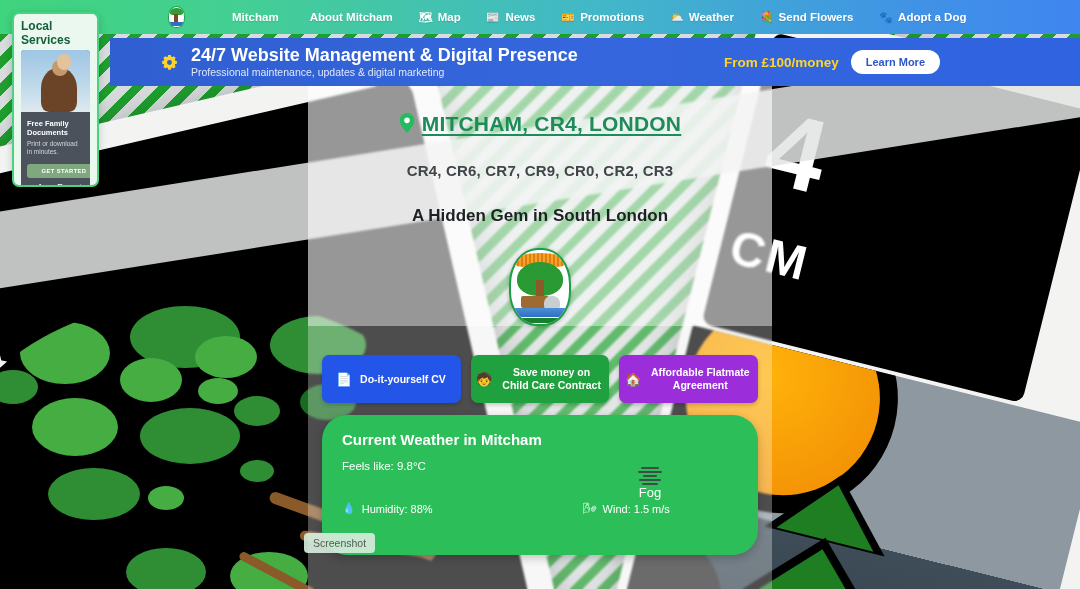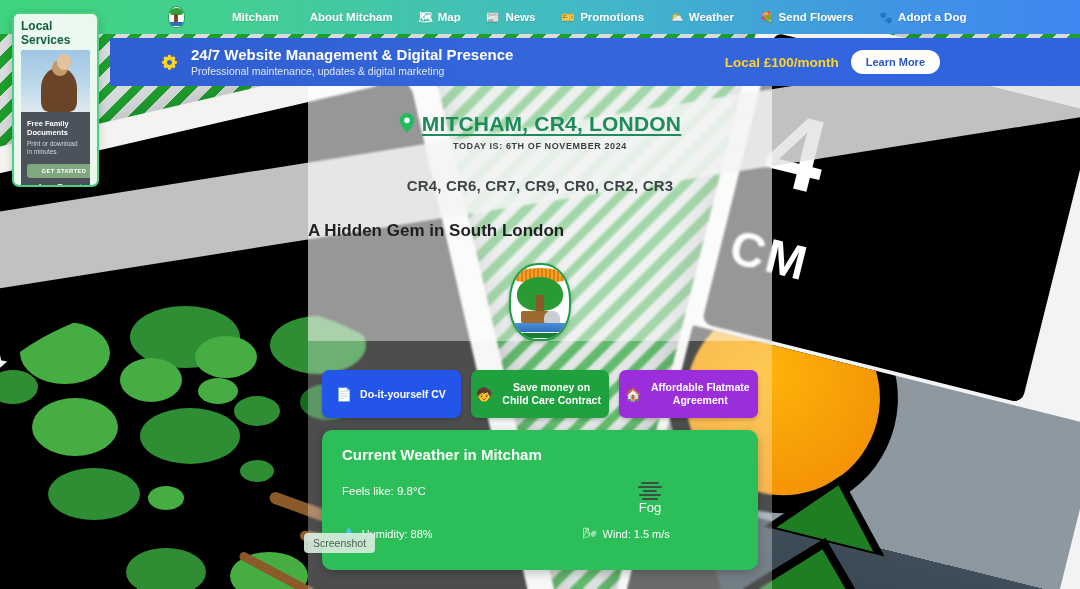--- a/index.html
+++ b/index.html
@@ -163,21 +163,21 @@
 
   
   .banner {
     position: absolute; left: 110px; top: 38px; right: 0; height: 48px;
     background: linear-gradient(90deg,#2f5fd0 0%, #3566dd 50%, #2f63e0 100%);
     z-index: 55;
     display: flex; align-items: center;
   }
   .banner-icon { margin-left: 50px; color: #ffd426; font-size: 18px; display: flex; }
   .banner-text { margin-left: 12px; }
-  .banner-title { color: #fff; font-size: 15px; font-weight: 700; line-height: 1.25; }
+  .banner-title { color: #fff; font-size: 18px; font-weight: 700; line-height: 1.25; }
   .banner-sub { color: #dfe7fb; font-size: 10.5px; line-height: 1.3; }
   .banner-right { margin-left: auto; margin-right: 140px; display: flex; align-items: center; gap: 12px; }
   .banner-price { color: #ffd426; font-size: 13.5px; font-weight: 700; }
   .banner-cta {
     background: #fff; color: #2b56c9; font-size: 11px; font-weight: 700;
     border: none; border-radius: 14px; padding: 6px 15px; cursor: pointer;
   }
 
   
   .ad-panel {
@@ -246,21 +246,21 @@
   }
   .loc-date {
     text-align: center; font-size: 9px; font-weight: 700;
     color: #3b3f42; letter-spacing: .6px; margin-top: 5px;
   }
   .codes {
     text-align: center; font-size: 15px; font-weight: 700;
     color: #404549; margin-top: 26px; letter-spacing: .2px;
   }
   .tagline {
-    font-size: 17px; font-weight: 700;
+    text-align: center; font-size: 17px; font-weight: 700;
     color: #1e2124; margin-top: 27px;
   }
   .crest-wrap { display: flex; justify-content: center; margin-top: 22px; }
   .crest {
     width: 62px; height: 78px; border-radius: 46% 46% 44% 44%;
     background: #ffffff; border: 2px solid #1b9e45;
     position: relative; overflow: hidden;
     box-shadow: 0 1px 4px rgba(0,0,0,.25);
   }
   .crest .c-sun { position: absolute; left: 4px; top: 3px; right: 4px; height: 14px;
@@ -296,21 +296,21 @@
   
   .weather {
     margin: 12px 14px 0 14px;
     border-radius: 10px; color: #fff;
     padding: 16px 20px 18px 20px;
     position: relative; min-height: 140px;
     box-shadow: 0 3px 10px rgba(0,0,0,.22);
   }
   .w-title { font-size: 15px; font-weight: 700; }
   .w-temp { font-size: 33px; font-weight: 700; margin-top: 12px; line-height: 1; letter-spacing: -.5px; }
-  .w-feels { font-size: 11.5px; margin-top: 22px; }
+  .w-feels { font-size: 11.5px; margin-top: 12px; }
   .w-right {
     position: absolute; right: 96px; top: 52px;
     display: flex; flex-direction: column; align-items: center; 
   }
   .fog-icon { display: flex; flex-direction: column; gap: 2px; align-items: center; }
   .fog-icon s { display: block; height: 2px; background: #3d4f44; border-radius: 2px; text-decoration: none; }
   .fog-icon s:nth-child(1){ width: 18px; }
   .fog-icon s:nth-child(2){ width: 24px; }
   .fog-icon s:nth-child(3){ width: 14px; }
   .fog-icon s:nth-child(4){ width: 22px; }
@@ -450,21 +450,21 @@
       <svg width="19" height="19" viewBox="0 0 24 24" fill="#ffd426">
         <path d="M10.3 2.5h3.4l.4 2.1 1.5.6 1.8-1.2 2.4 2.4-1.2 1.8.6 1.5 2.1.4v3.4l-2.1.4-.6 1.5 1.2 1.8-2.4 2.4-1.8-1.2-1.5.6-.4 2.1h-3.4l-.4-2.1-1.5-.6-1.8 1.2-2.4-2.4 1.2-1.8-.6-1.5-2.1-.4v-3.4l2.1-.4.6-1.5-1.2-1.8 2.4-2.4 1.8 1.2 1.5-.6z"></path>
         <circle cx="12" cy="12" r="3.1" fill="#2f5fd0"></circle>
       </svg>
     </span>
     <div class="banner-text">
       <div class="banner-title">24/7 Website Management &amp; Digital Presence</div>
       <div class="banner-sub">Professional maintenance, updates &amp; digital marketing</div>
     </div>
     <div class="banner-right">
-      <span class="banner-price">Local £100/month</span>
+      <span class="banner-price">From £100/money</span>
       <button class="banner-cta">Learn More</button>
     </div>
   </div>
 
   <div class="ad-panel">
     <div class="ad-title">Local Services</div>
     <div class="ad-card">
       <div class="ad-photo">
         <span class="pp-body"></span>
           <span class="pp-head"></span>
@@ -486,21 +486,20 @@
     <div class="sheet-top">
       <div class="loc-head">
         <span class="pin">
           <svg width="16" height="20" viewBox="0 0 24 30" fill="#23bb5d">
             <path d="M12 0C5.9 0 1 4.9 1 11c0 8 11 19 11 19s11-11 11-19c0-6.1-4.9-11-11-11z"></path>
             <circle cx="12" cy="11" r="4.2" fill="#ffffff"></circle>
           </svg>
         </span>
         <span class="loc-title">MITCHAM, CR4, LONDON</span>
       </div>
-      <div class="loc-date">TODAY IS: 6TH OF NOVEMBER 2024</div>
       <div class="codes">CR4, CR6, CR7, CR9, CR0, CR2, CR3</div>
       <div class="tagline">A Hidden Gem in South London</div>
       <div class="crest-wrap">
         <span class="crest">
           <i class="c-sun"></i>
             <i class="c-tree"></i>
             <i class="c-trunk"></i>
           <i class="c-bench"></i>
             <i class="c-dog"></i>
             <i class="c-water"></i>
@@ -517,21 +516,21 @@
       <button class="act" style="background:#1fa13f;">
         <span class="ai">🧒</span>
         <span>Save money on Child Care Contract</span>
       </button>
       <button class="act" style="background:#9c2ddb;">
         <span class="ai">🏠</span>
         <span>Affordable Flatmate Agreement</span>
       </button>
     </div>
 
-    <div class="weather" style="background:#2cbf59;">
+    <div class="weather" style="background:#2cbf59;border-radius:25px;">
       <div class="w-title">Current Weather in Mitcham</div>
       <div class="w-feels">Feels like: 9.8°C</div>
       <div class="w-right">
         <span class="fog-icon">
             <s></s>
             <s></s>
             <s></s>
             <s></s>
             <s></s>
           </span>

